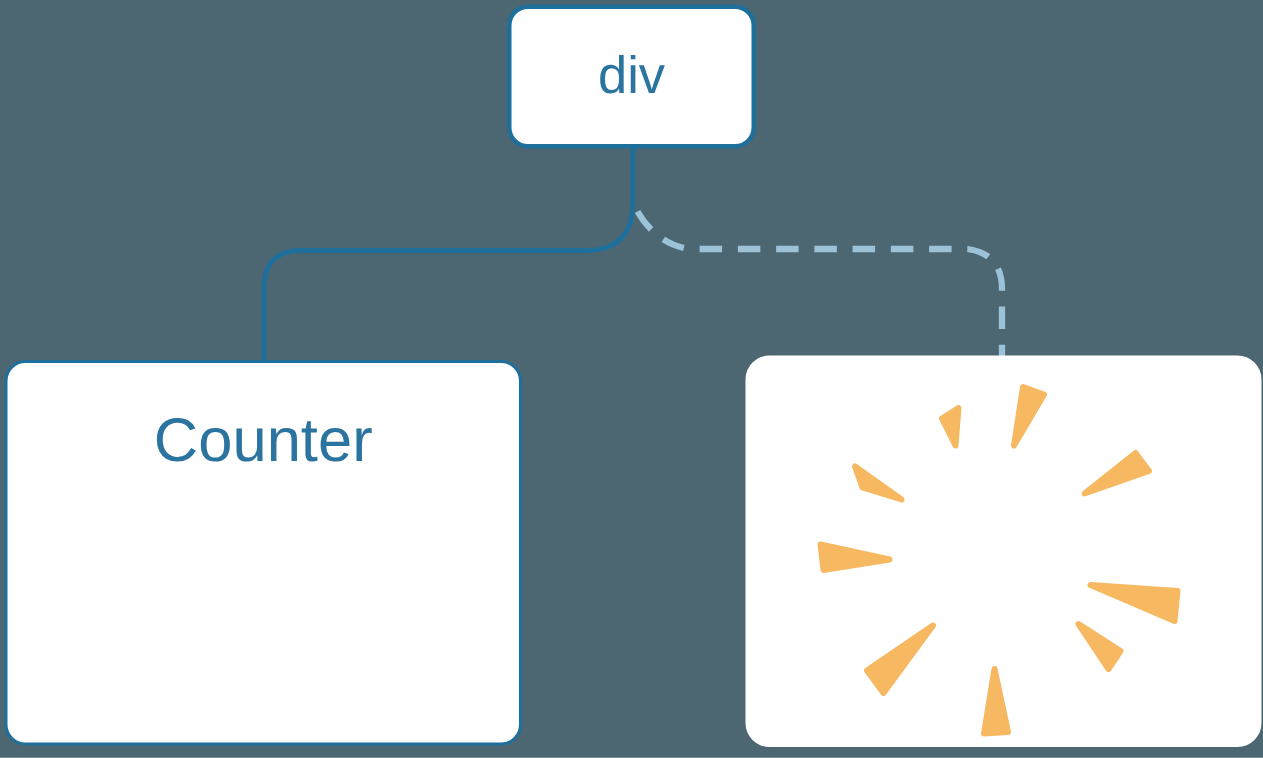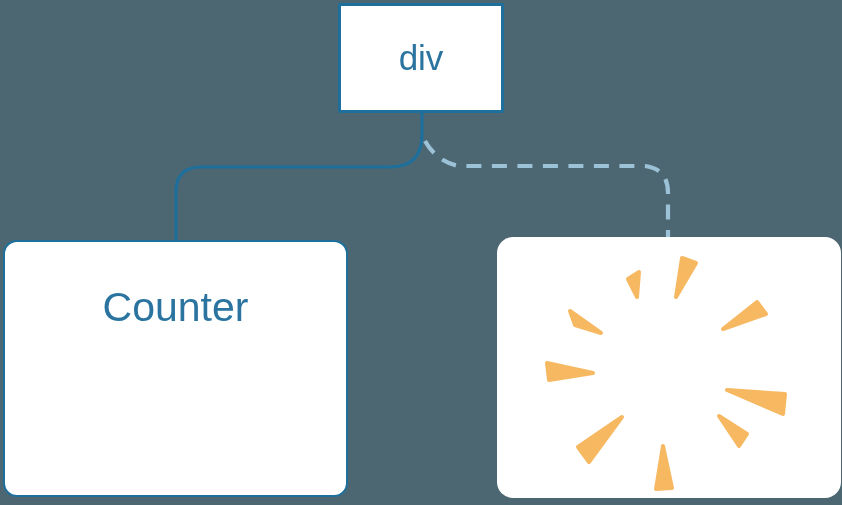--- a/index.html
+++ b/index.html
@@ -32,38 +32,38 @@
   }
 
   .node {
     position: absolute;
     background: var(--node_bg, #ffffff);
     box-sizing: border-box;
   }
 
   .node-root {
     left: 338px; top: 3px;
-    width: 166px; height: 110px;
+    width: 166px; height: 96px;
     border: 3px solid var(--node_border, #1e6f9c);
-    border-radius: 2px;
+    border-radius: 14px;
     display: flex;
     align-items: center;
     justify-content: center;
     font-size: 35px;
     color: var(--node_text, #2b74a0);
   }
 
   .node-counter {
     left: 3px; top: 240px;
     width: 345px; height: 257px;
     border: 2px solid var(--node_border, #1e6f9c);
     border-radius: 14px;
   }
   .counter-title {
-    margin-top: 42px;
+    margin-top: 28px;
     text-align: center;
     font-size: 41px;
     color: var(--node_text, #2b74a0);
   }
 
   .state-pill {
     position: absolute;
     left: 38px; top: 116px;
     width: 263px; height: 97px;
     border: 2px solid var(--state_purple, #6863d6);

